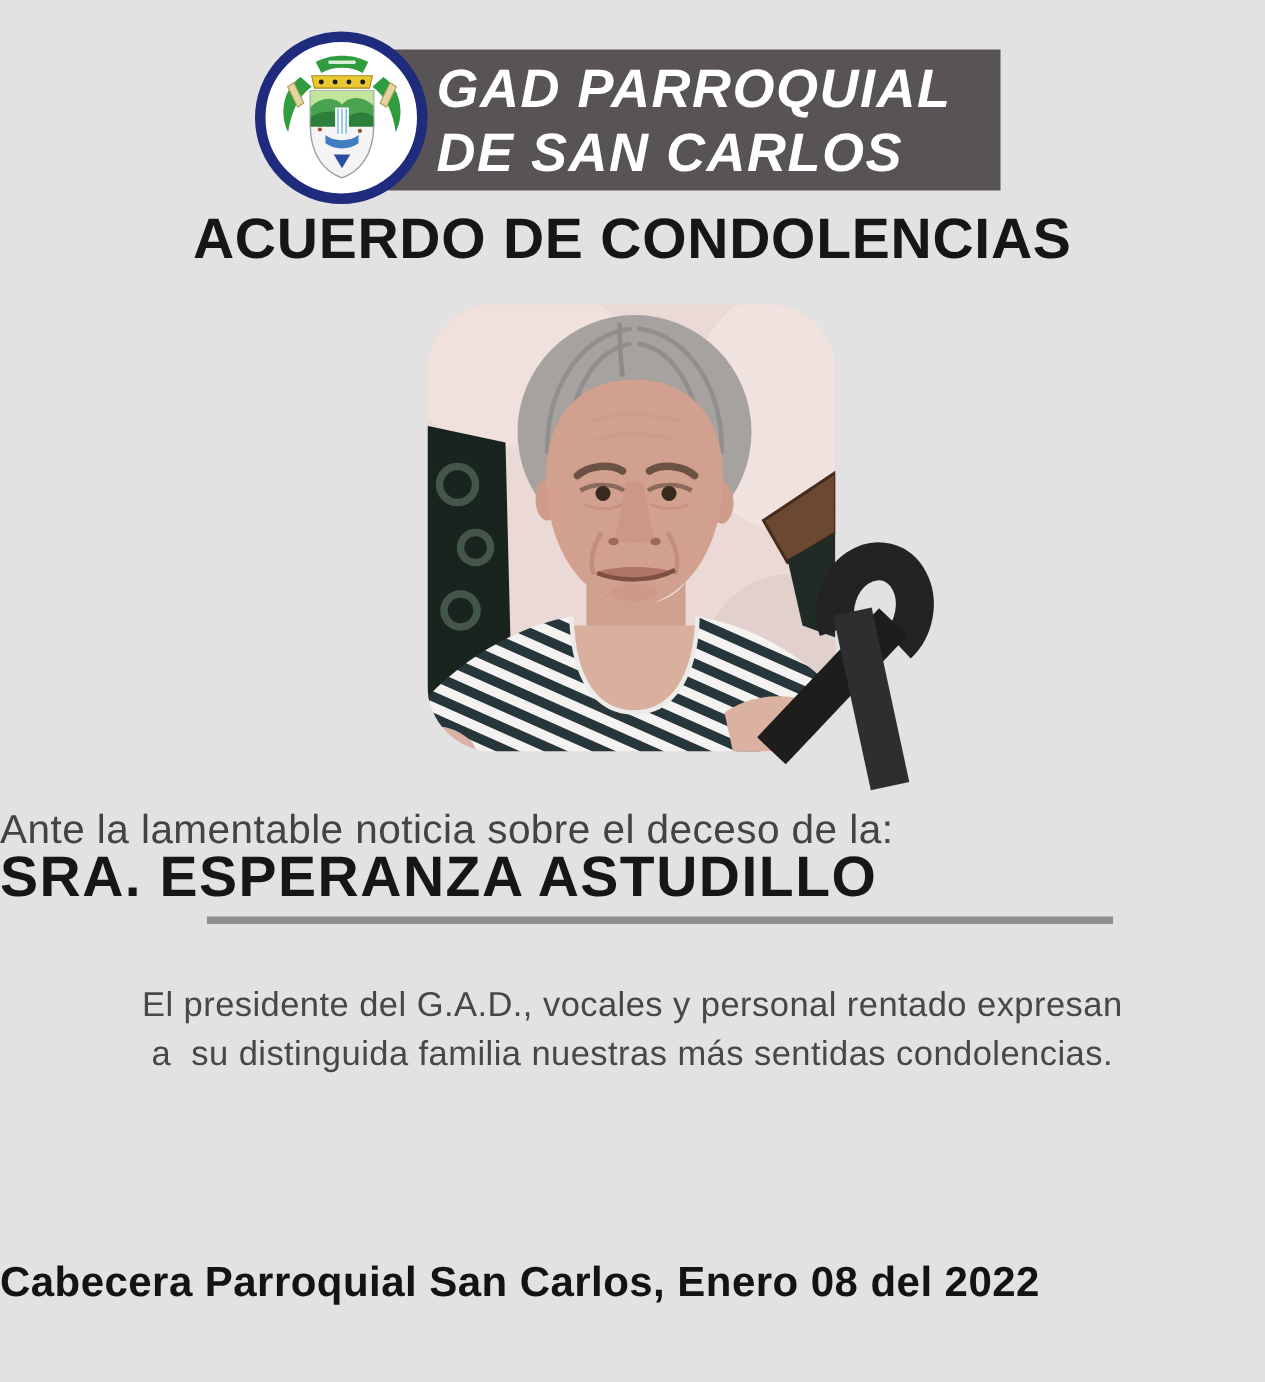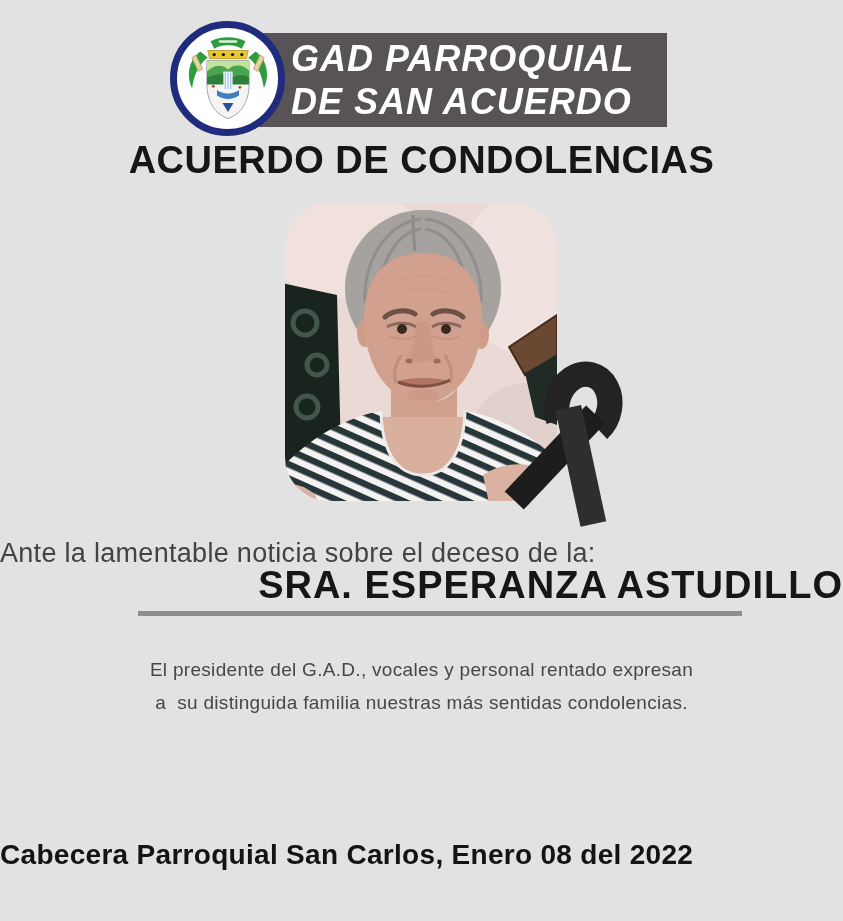--- a/index.html
+++ b/index.html
@@ -35,44 +35,44 @@
   }
   .ribbon{
     position:absolute;left:498px;top:354px;width:152px;height:178px;z-index:3;
   }
   
   .intro{
     position:absolute;left:0;top:538px;width:100%;margin:0;text-align:left;
     font-size:27px;color:#434343;letter-spacing:.3px;
   }
   .deceased{
-    position:absolute;left:0;top:564px;width:100%;margin:0;text-align:right;
+    position:absolute;left:0;top:564px;width:100%;margin:0;text-align:left;
     font-size:38px;font-weight:bold;letter-spacing:1px;color:#161616;
   }
   .divider{
     position:absolute;left:138px;top:611px;width:604px;height:5px;background:#8e8e8e;
   }
   .msg{position:absolute;left:0;width:100%;text-align:center;color:#474747;
-    font-size:19px;line-height:33px;letter-spacing:.3px;}
+    font-size:23px;line-height:33px;letter-spacing:.3px;}
   .msg-line{white-space:pre-wrap;}
   .msg1{top:653px;}
   .msg2{top:740px;}
   .footer{
     position:absolute;left:0;top:839px;width:100%;text-align:left;
     font-size:28px;font-weight:bold;color:#131313;letter-spacing:.3px;
   }
 </style>
 </head>
 <body>
 
 <div class="poster">
 
   <div class="banner">
     <div class="banner-line">GAD PARROQUIAL</div>
-    <div class="banner-line">DE SAN ACUERDO</div>
+    <div class="banner-line">DE SAN CARLOS</div>
   </div>
 
   <div class="logo">
     <svg viewBox="0 0 100 100">
       <path d="M20,20 C8,28 4,46 11,60 C13,46 18,34 28,27 Z" fill="#2f9c40"></path>
       <path d="M80,20 C92,28 96,46 89,60 C87,46 82,34 72,27 Z" fill="#2f9c40"></path>
       <path d="M31,9 C42,3 58,3 69,9 L65,17 C57,12 43,12 35,17 Z" fill="#2f9c40"></path>
       <rect x="40" y="8" width="20" height="2.5" rx="1" fill="#d8f0d8"></rect>
       <path d="M28,19 L72,19 L70,28 L30,28 Z" fill="#e9c832" stroke="#a8891c" stroke-width="0.8"></path>
       <circle cx="35" cy="23.5" r="1.8" fill="#1c1c1c"></circle>

